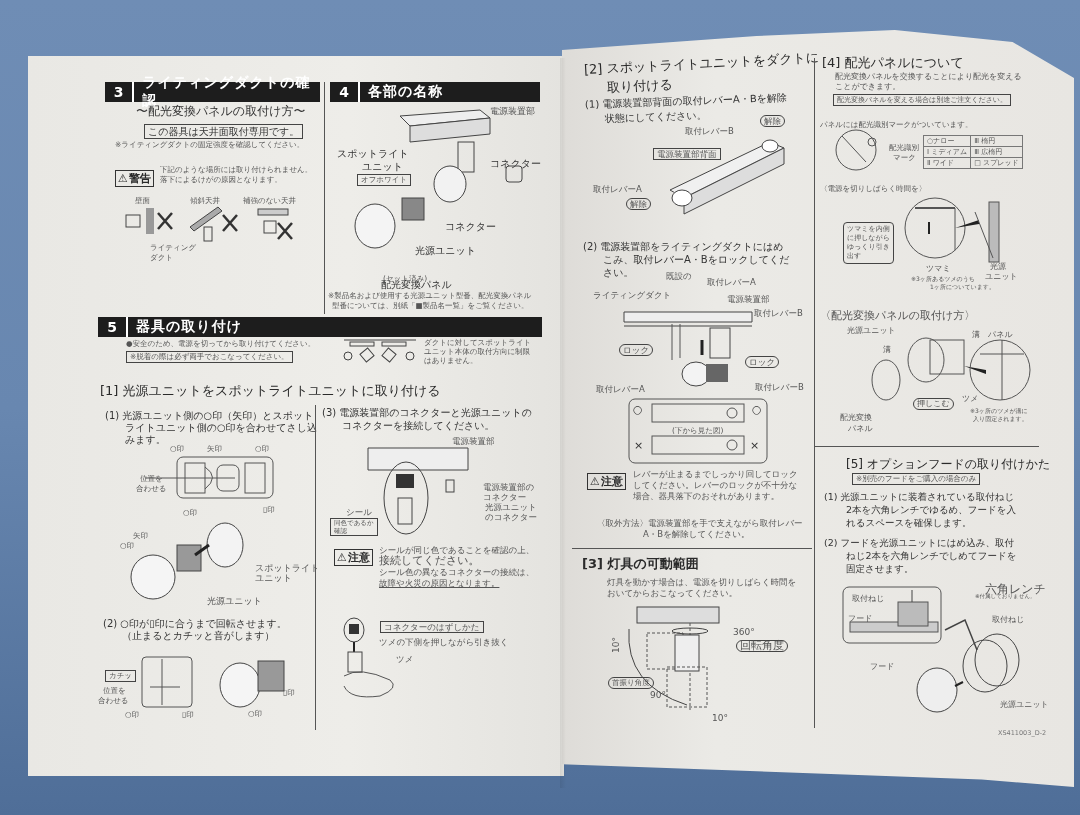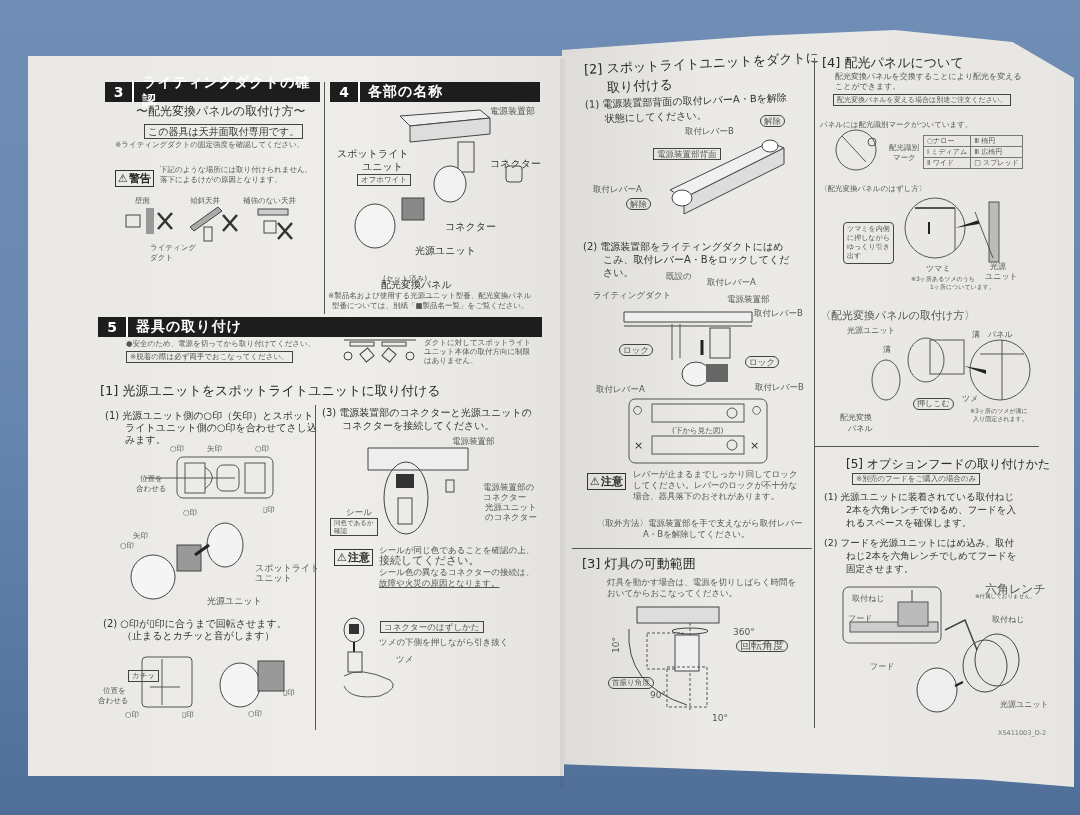--- a/index.html
+++ b/index.html
@@ -169,21 +169,21 @@
 
 <div class="t" style="left:103px; top:617px;">(2) ○印が▯印に合うまで回転させます。</div>
 <div class="t" style="left:122px; top:629px;">（止まるとカチッと音がします）</div>
 <svg style="left:140px; top:655px;" width="160" height="60">
   <rect x="2" y="2" width="50" height="50" rx="4" fill="none" stroke="#555"></rect>
   <line x1="22" y1="4" x2="22" y2="50" stroke="#555"></line>
   <line x1="10" y1="32" x2="40" y2="32" stroke="#555"></line>
   <ellipse cx="100" cy="30" rx="20" ry="22" fill="#f5f5f5" stroke="#444"></ellipse>
   <rect x="118" y="6" width="26" height="30" fill="#999" stroke="#444"></rect>
 </svg>
-<div class="t sm boxed" style="left:128px; top:670px;">カチッ</div>
+<div class="t sm boxed" style="left:105px; top:670px;">カチッ</div>
 <div class="t sm" style="left:103px; top:686px;">位置を</div>
 <div class="t sm" style="left:98px; top:696px;">合わせる</div>
 <div class="t sm" style="left:125px; top:710px;">○印</div>
 <div class="t sm" style="left:182px; top:710px;">▯印</div>
 <div class="t sm" style="left:283px; top:688px;">▯印</div>
 <div class="t sm" style="left:248px; top:709px;">○印</div>
 
 <div class="vline" style="left:315px; top:405px; height:325px;"></div>
 
 <div class="t" style="left:322px; top:406px;">(3) 電源装置部のコネクターと光源ユニットの</div>
@@ -282,21 +282,21 @@
     </span>
 </div>
 <div class="t sm" style="left:633px; top:469px; font-size:8.5px;">レバーが止まるまでしっかり回してロック</div>
 <div class="t sm" style="left:633px; top:480px; font-size:8.5px;">してください。レバーのロックが不十分な</div>
 <div class="t sm" style="left:633px; top:491px; font-size:8.5px;">場合、器具落下のおそれがあります。</div>
 <div class="t sm" style="left:597px; top:518px; font-size:8.5px;text-align:right;">〈取外方法〉電源装置部を手で支えながら取付レバー</div>
 <div class="t sm" style="left:643px; top:529px; font-size:8.5px;">A・Bを解除してください。</div>
 
 <div class="hline" style="left:572px; top:548px; width:240px;"></div>
 
-<div class="t lg" style="left:582px; top:556px;">[3] 灯具の可動範囲</div>
+<div class="t lg" style="left:582px; top:556px;font-weight:bold;">[3] 灯具の可動範囲</div>
 <div class="t sm" style="left:607px; top:577px; font-size:8.5px;">灯具を動かす場合は、電源を切りしばらく時間を</div>
 <div class="t sm" style="left:607px; top:588px; font-size:8.5px;">おいてからおこなってください。</div>
 <svg style="left:615px; top:605px;" width="140" height="112">
   <rect x="22" y="2" width="82" height="16" fill="#ddd" stroke="#444"></rect>
   <line x1="75" y1="18" x2="75" y2="105" stroke="#555" stroke-dasharray="3,2"></line>
   <rect x="32" y="28" width="36" height="36" fill="none" stroke="#555" stroke-dasharray="3,2"></rect>
   <rect x="60" y="30" width="24" height="36" fill="#eee" stroke="#444"></rect>
   <rect x="52" y="62" width="40" height="40" fill="none" stroke="#555" stroke-dasharray="3,2"></rect>
   <path d="M14 24 Q10 80 72 100" fill="none" stroke="#444"></path>
   <ellipse cx="75" cy="26" rx="18" ry="3" fill="none" stroke="#444"></ellipse>
@@ -331,21 +331,21 @@
   <tr>
         <td>Ⅰ ミディアム</td>
         <td>Ⅲ 広楕円</td>
       </tr>
   <tr>
         <td>Ⅱ ワイド</td>
         <td>□ スプレッド</td>
       </tr>
 </tbody>
   </table>
-<div class="t sm" style="left:820px; top:184px; font-size:7.5px;">〈配光変換パネルのはずし方〉</div>
+<div class="t sm" style="left:820px; top:184px; font-size:7.5px;">〈電源を切りしばらく時間を〉</div>
 <div class="t sm boxed" style="left:843px; top:222px; font-size:7px; line-height:9px; border-radius:4px; padding:2px 3px;">
   <span>ツマミを内側</span><br>
   <span>に押しながら</span><br>
   <span>ゆっくり引き</span><br>
   <span>出す</span>
 </div>
 <svg style="left:895px; top:198px;" width="140" height="72">
   <circle cx="40" cy="30" r="30" fill="none" stroke="#555"></circle>
   <line x1="20" y1="10" x2="60" y2="10" stroke="#555" stroke-width="2"></line>
   <line x1="60" y1="10" x2="60" y2="52" stroke="#555"></line>

